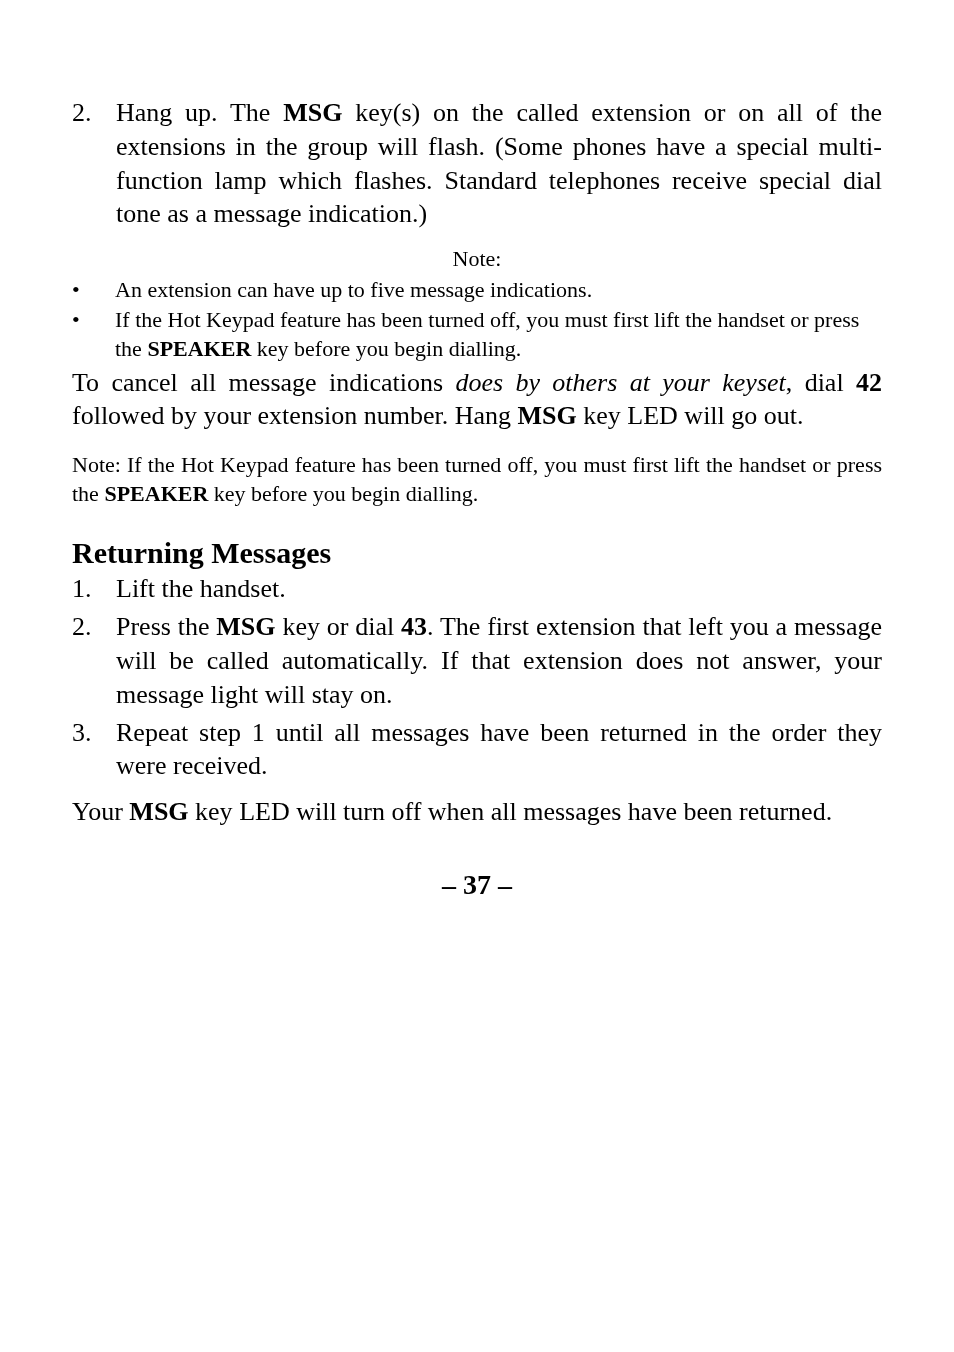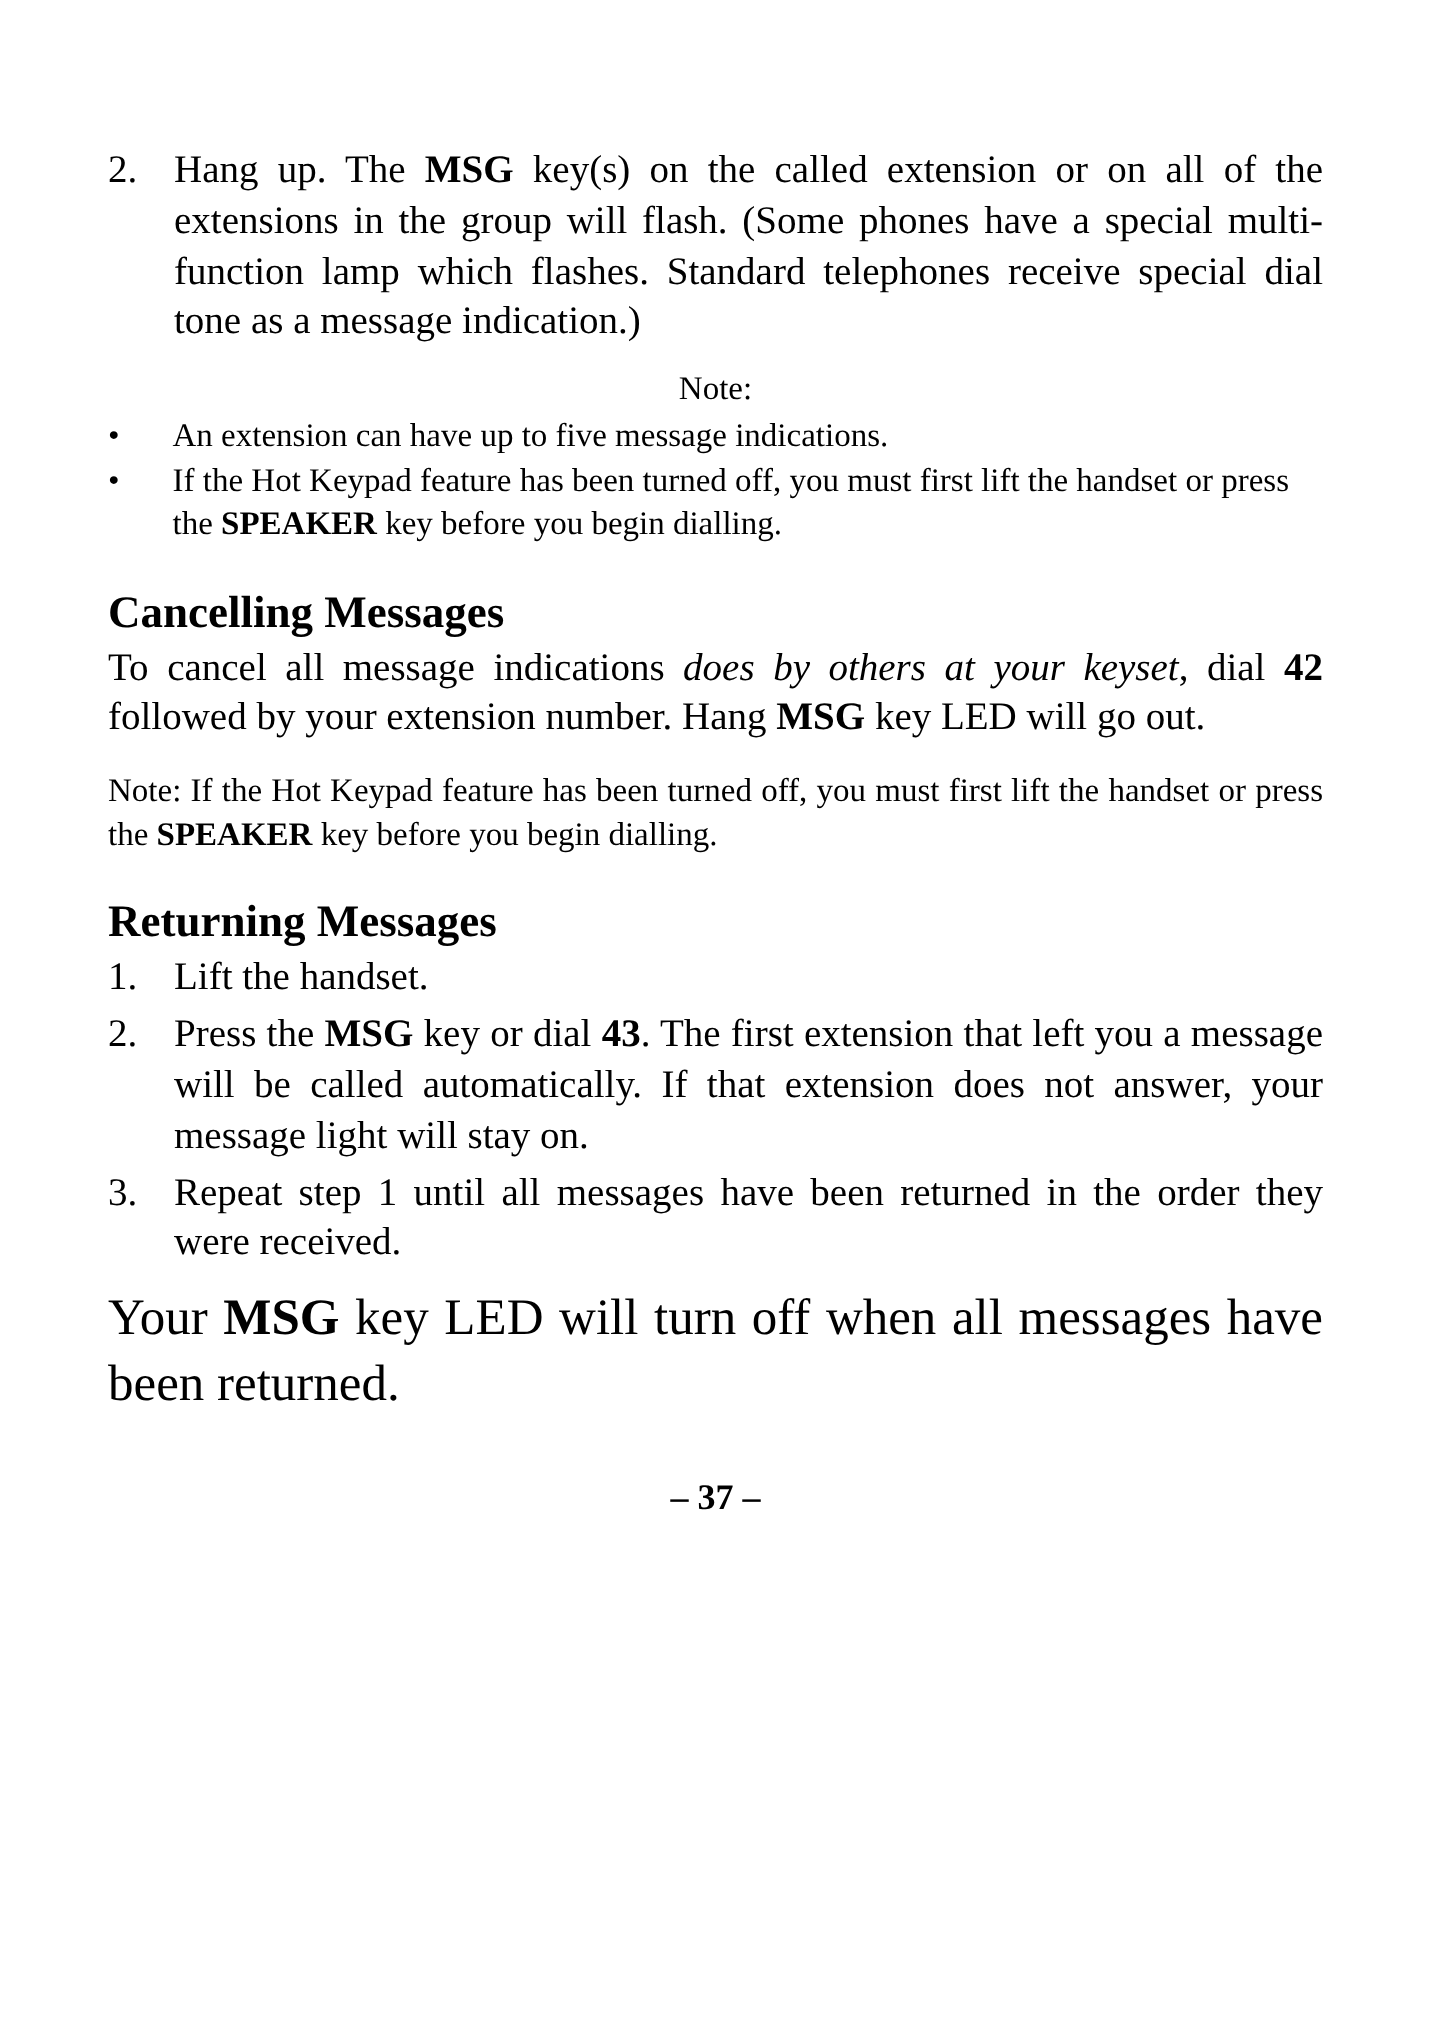--- a/index.html
+++ b/index.html
@@ -57,32 +57,32 @@
   h2 {
     font-size: 30px;
     font-weight: bold;
     margin: 28px 0 2px 0;
   }
   .small-caps {
     font-variant: small-caps;
   }
   .footer {
     text-align: center;
-    font-size: 24px;
+    font-size: 28px;
     font-weight: bold;
     margin-top: 40px;
   }
   .note-para {
     font-size: 22px;
     line-height: 1.3;
     text-align: justify;
     margin: 12px 0 8px 0;
   }
   .after-list {
-    font-size: 34px;
+    font-size: 26px;
     line-height: 1.3;
     text-align: justify;
     margin: 12px 0 18px 0;
   }
 </style>
 </head>
 <body>
 
 <div class="page">
 
@@ -98,21 +98,20 @@
     <div class="bullet">•</div>
     <div class="note-body">An extension can have up to five message indications.</div>
   </div>
   <div class="note-row">
     <div class="bullet">•</div>
     <div class="note-body">
       <span>If the Hot Keypad feature has been turned off, you must first lift the handset or press the </span><b>SPEAKER</b><span> key before you begin dialling.</span>
     </div>
   </div>
 
-  <h2>Cancelling Messages</h2>
 
 
   <p class="body-text">
     <span>To cancel all message indications </span><i>does by others at your keyset</i><span>, dial </span><b>42</b><span> followed by your extension number. Hang </span><b>MSG</b><span> key </span><span class="small-caps">LED</span><span> will go out.</span>
   </p>
 
   <p class="note-para">
     <span>Note: If the Hot Keypad feature has been turned off, you must first lift the handset or press the </span><b>SPEAKER</b><span> key before you begin dialling.</span>
   </p>
 

